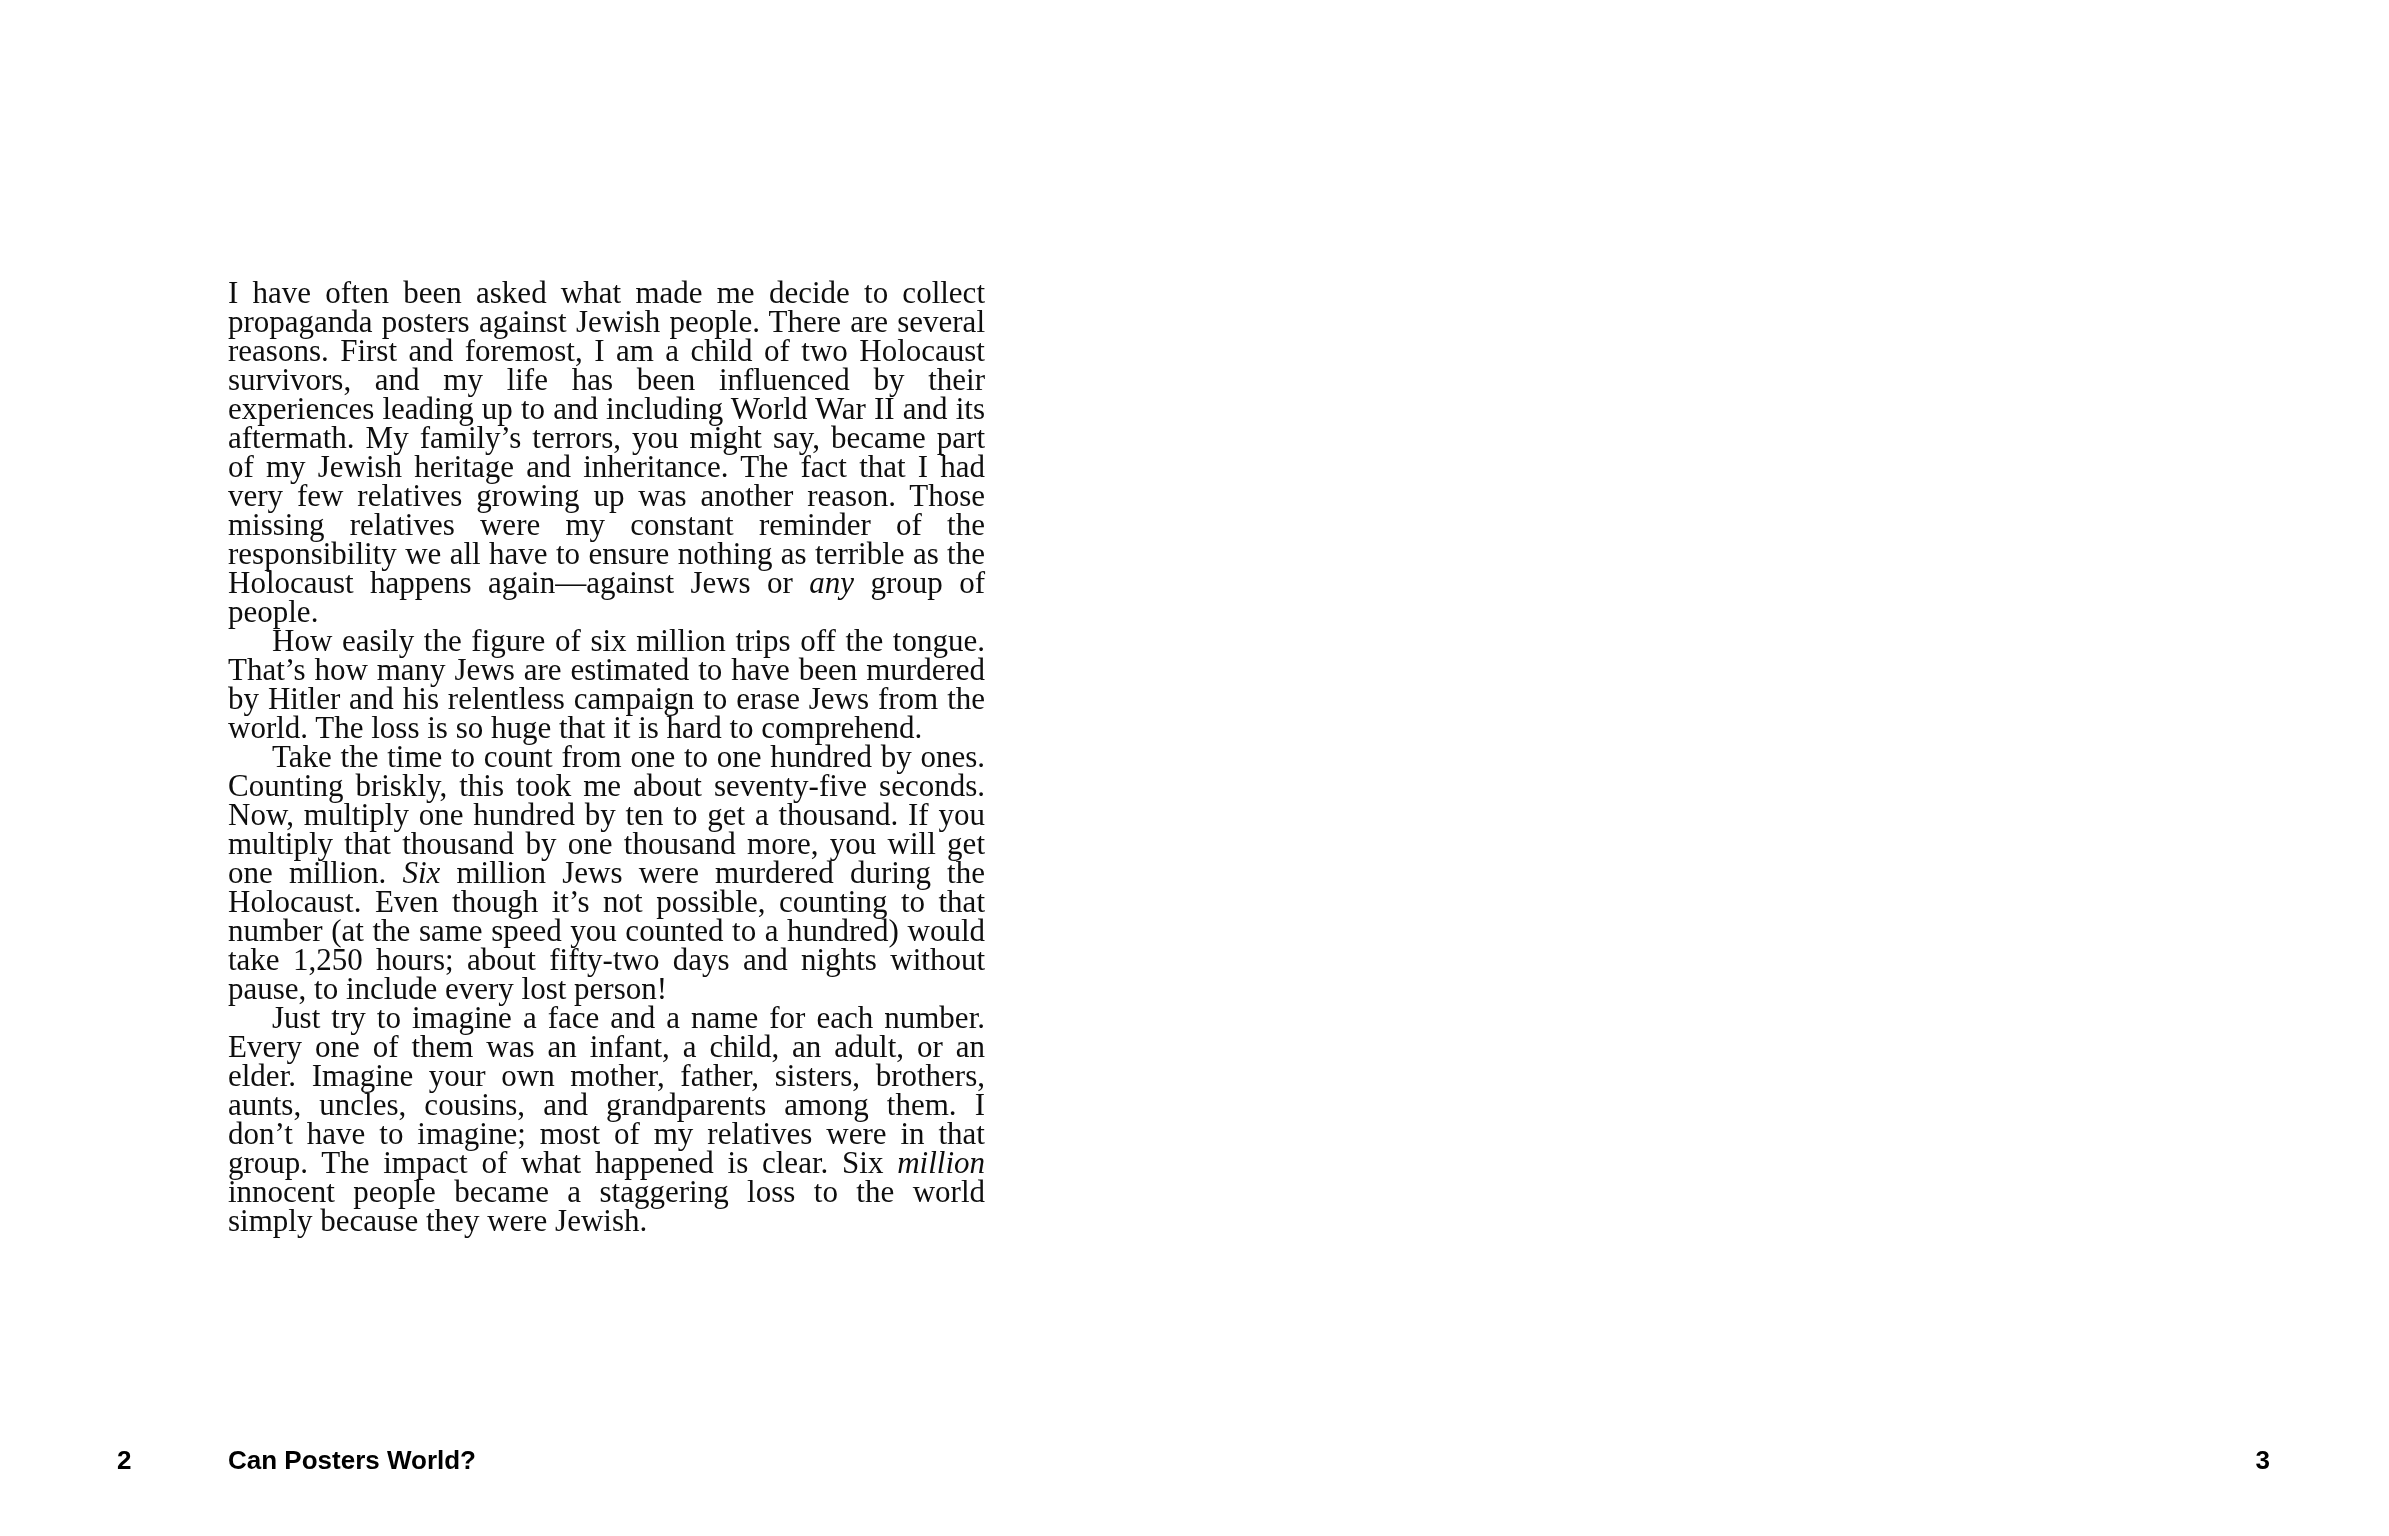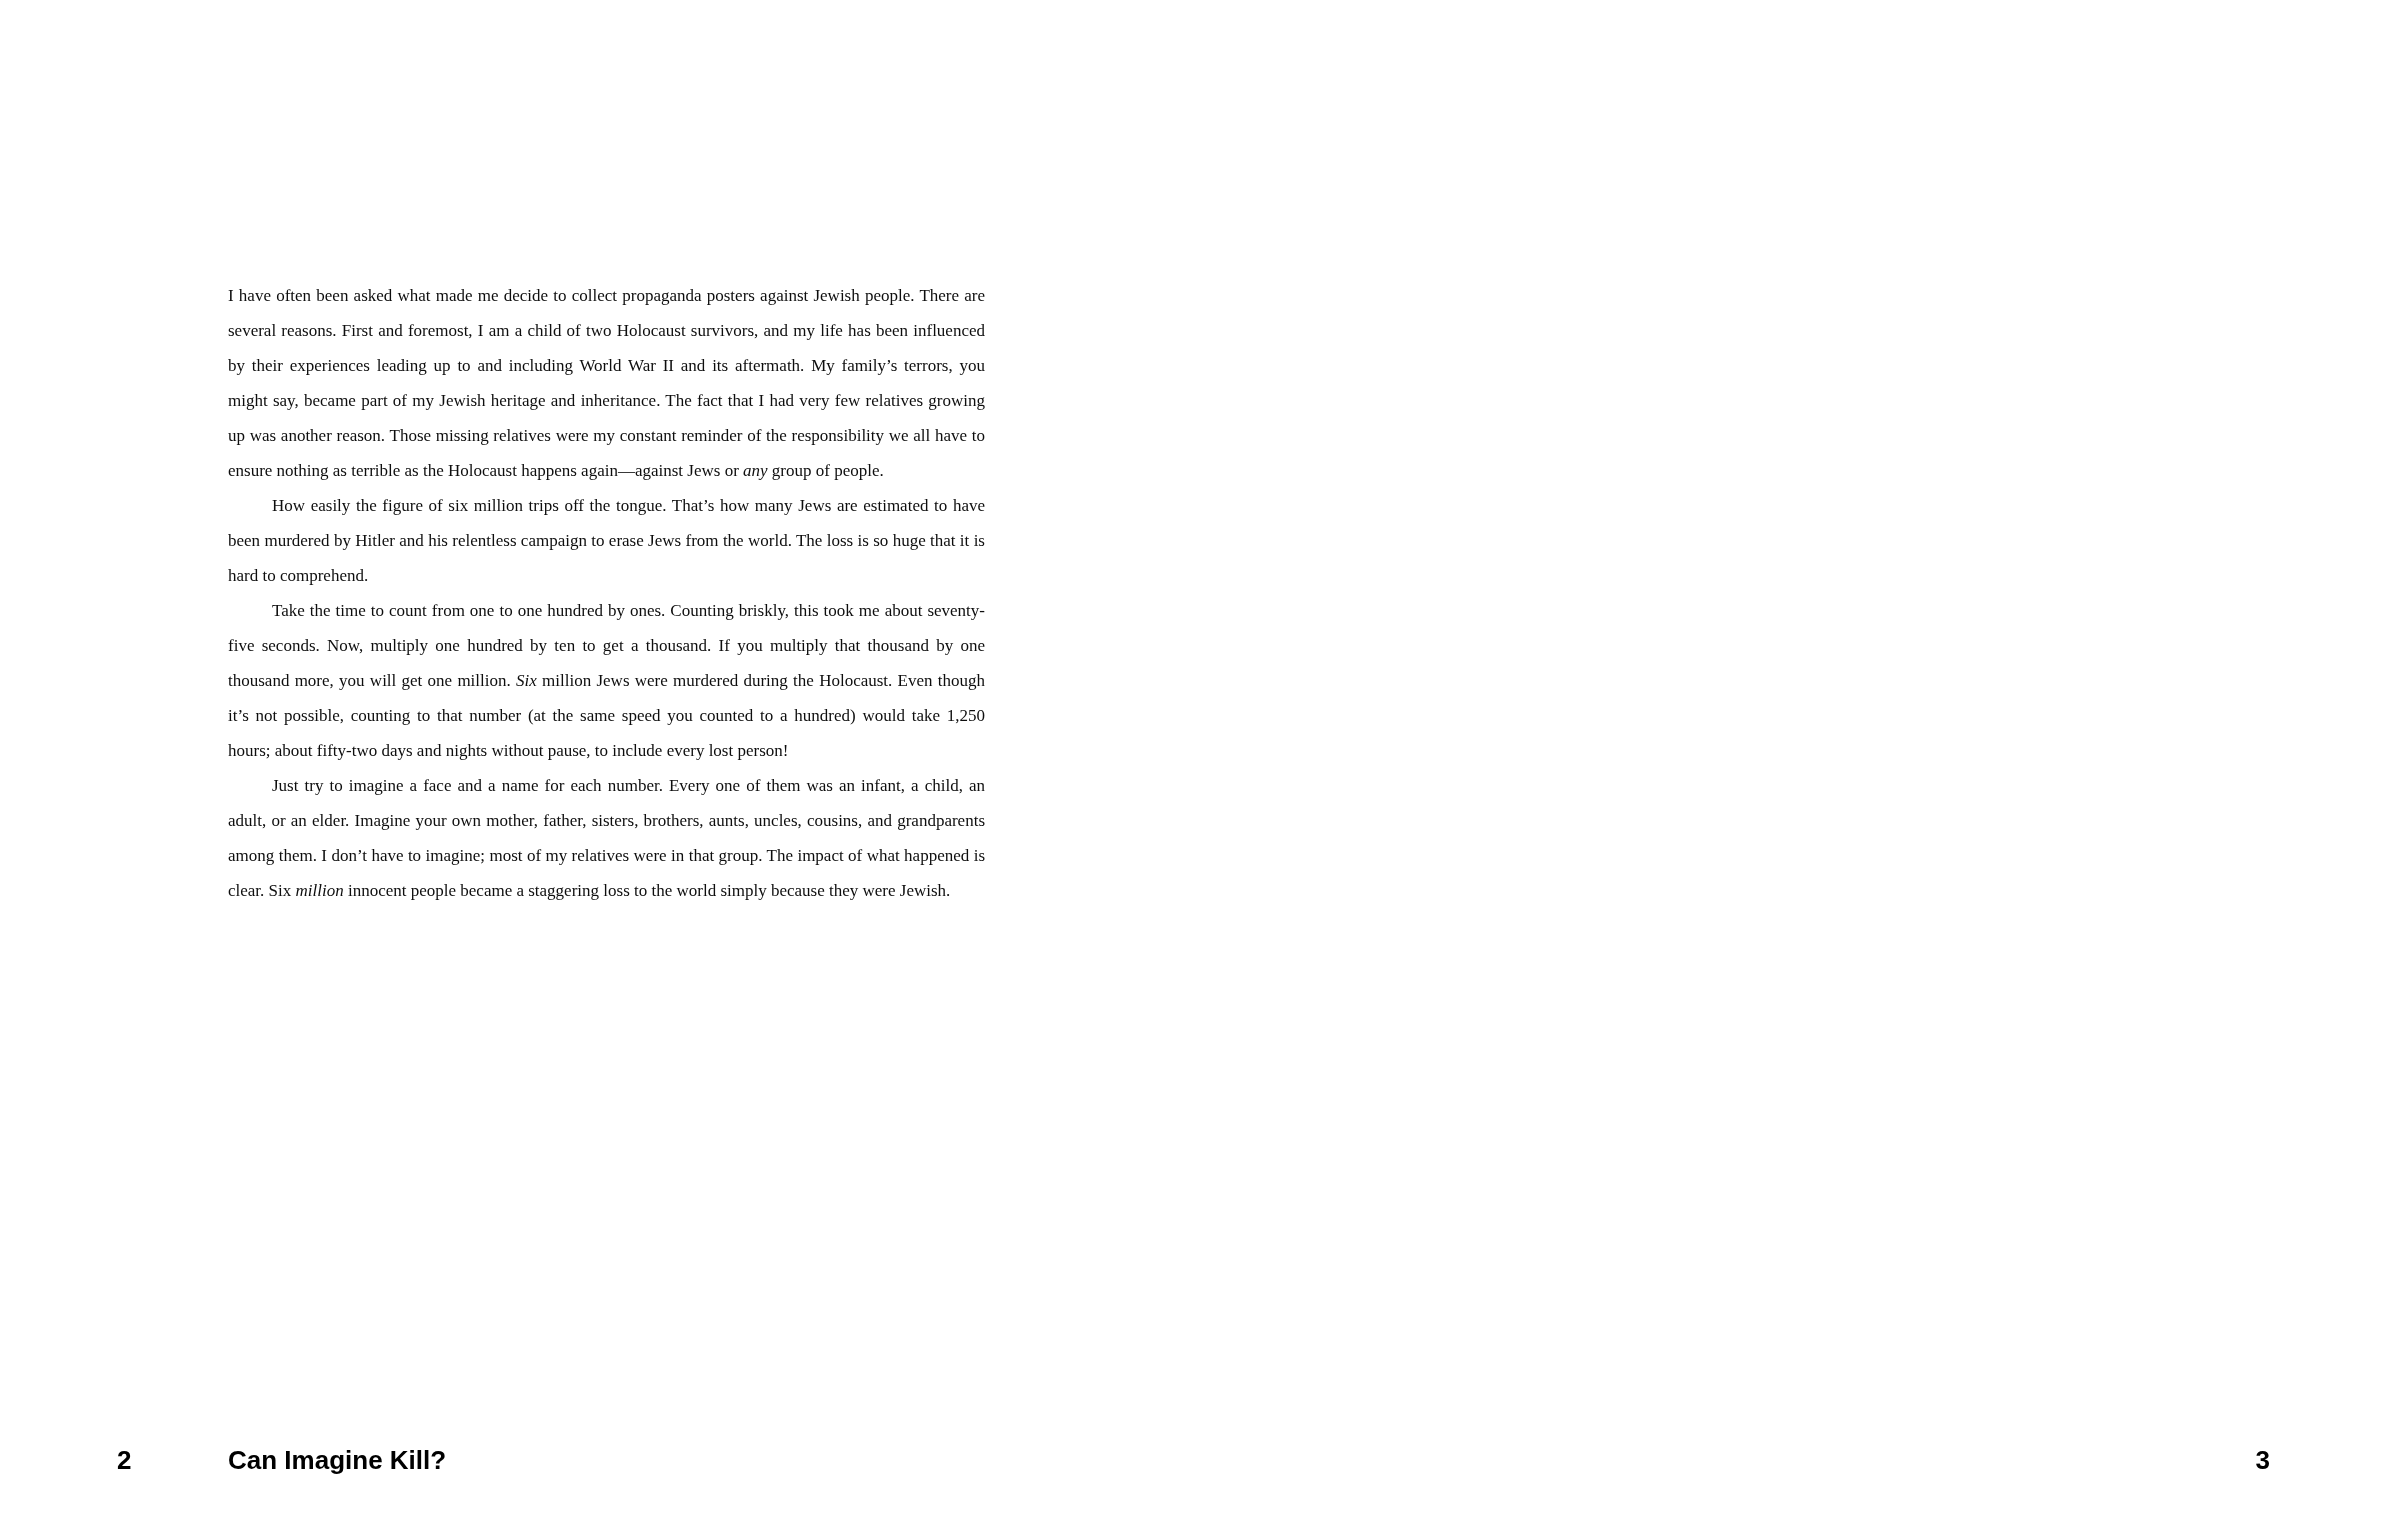--- a/index.html
+++ b/index.html
@@ -27,22 +27,22 @@
     font-weight: 700;
     font-size: 34px;
     line-height: 39px;
     letter-spacing: 0.6px;
     color: #000000;
   }
 
   .body-text {
     position: absolute;
     width: 757px;
-    font-size: 17px;
-    line-height: 35px;
+    font-size: 31px;
+    line-height: 29px;
     text-align: justify;
     hyphens: none;
   }
   .left-body  { left: 228px;  top: 278px; }
 
   .para { margin: 0; }
   .para.indent { text-indent: 44px; }
 
   .para .italic { font-style: italic; }
 
@@ -69,21 +69,21 @@
 
     <div class="body-text left-body">
         <p class="para"><span>I have often been asked what made me decide to collect propaganda posters against Jewish people. There are several reasons. First and foremost, I am a child of two Holocaust survivors, and my life has been influenced by their experiences leading up to and including World War II and its aftermath. My family’s terrors, you might say, became part of my Jewish heritage and inheritance. The fact that I had very few relatives growing up was another reason. Those missing relatives were my constant reminder of the responsibility we all have to ensure nothing as terrible as the Holocaust happens again—against Jews or </span><span class="italic">any</span><span> group of people.</span></p>
         <p class="para indent"><span>How easily the figure of six million trips off the tongue. That’s how many Jews are estimated to have been murdered by Hitler and his relentless campaign to erase Jews from the world. The loss is so huge that it is hard to comprehend.</span></p>
         <p class="para indent"><span>Take the time to count from one to one hundred by ones. Counting briskly, this took me about seventy-five seconds. Now, multiply one hundred by ten to get a thousand. If you multiply that thousand by one thousand more, you will get one million. </span><span class="italic">Six</span><span> million Jews were murdered during the Holocaust. Even though it’s not possible, counting to that number (at the same speed you counted to a hundred) would take 1,250 hours; about fifty-two days and nights without pause, to include every lost person!</span></p>
         <p class="para indent"><span>Just try to imagine a face and a name for each number. Every one of them was an infant, a child, an adult, or an elder. Imagine your own mother, father, sisters, brothers, aunts, uncles, cousins, and grandparents among them. I don’t have to imagine; most of my relatives were in that group. The impact of what happened is clear. Six </span><span class="italic">million</span><span> innocent people became a staggering loss to the world simply because they were Jewish.</span></p>
       </div>
 
     <div class="folio folio-left">2</div>
 
-    <div class="running-foot running-foot-left">Can Imagine Kill?</div>
+    <div class="running-foot running-foot-left">Can Posters World?</div>
   </section>
 
   <section class="page page-right">
 
     <div class="folio folio-right">3</div>
   </section>
 
 </div>
 
 

